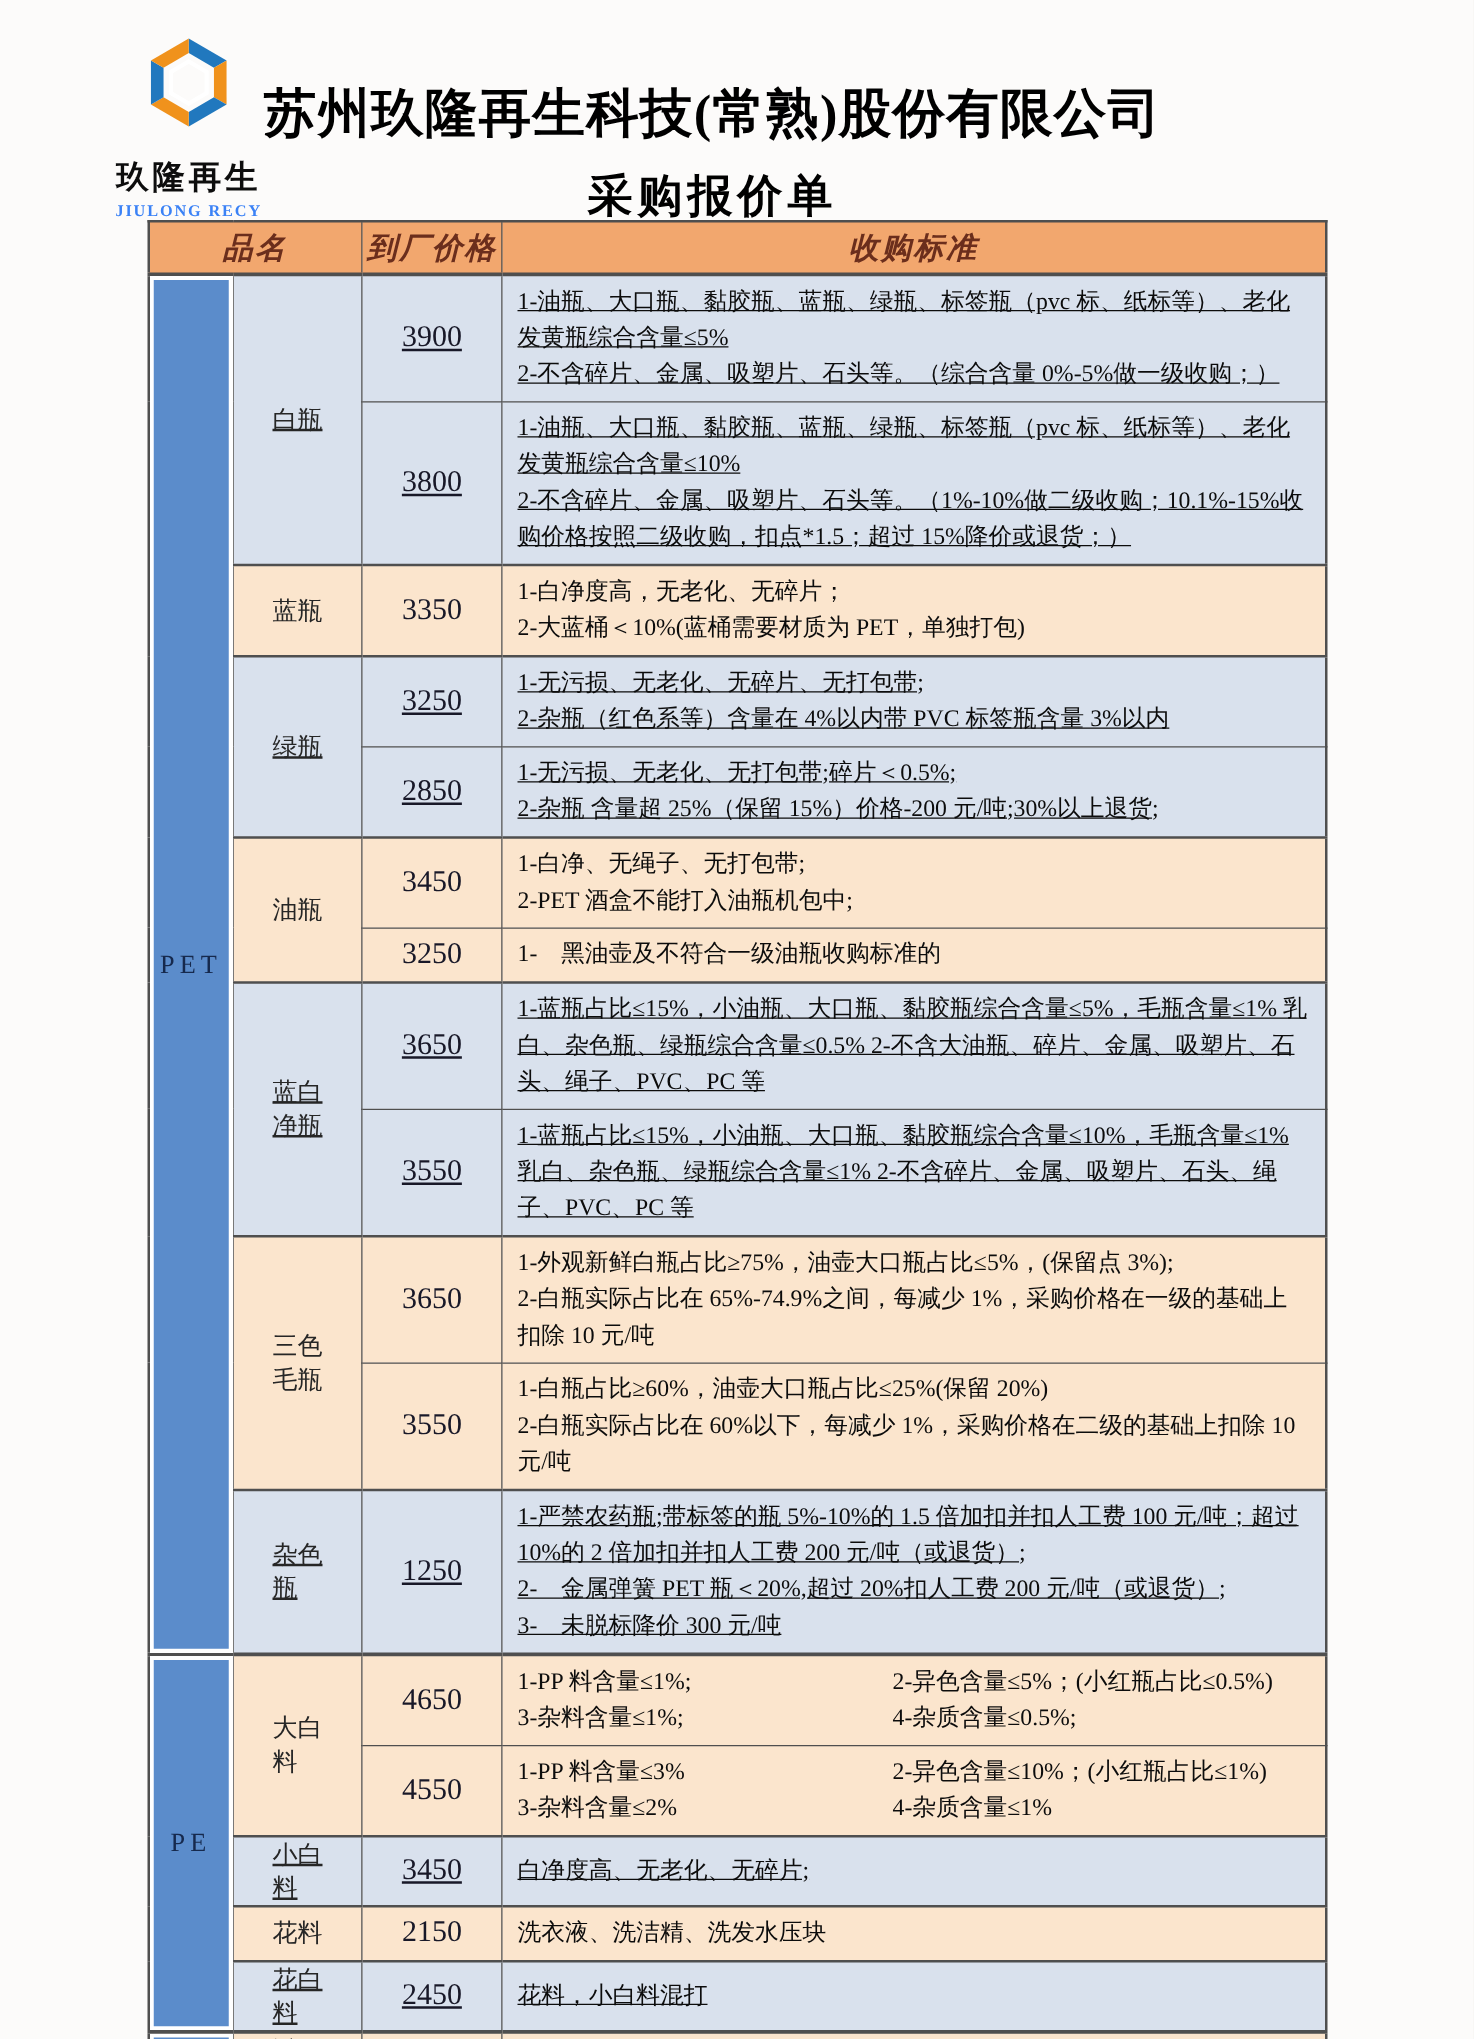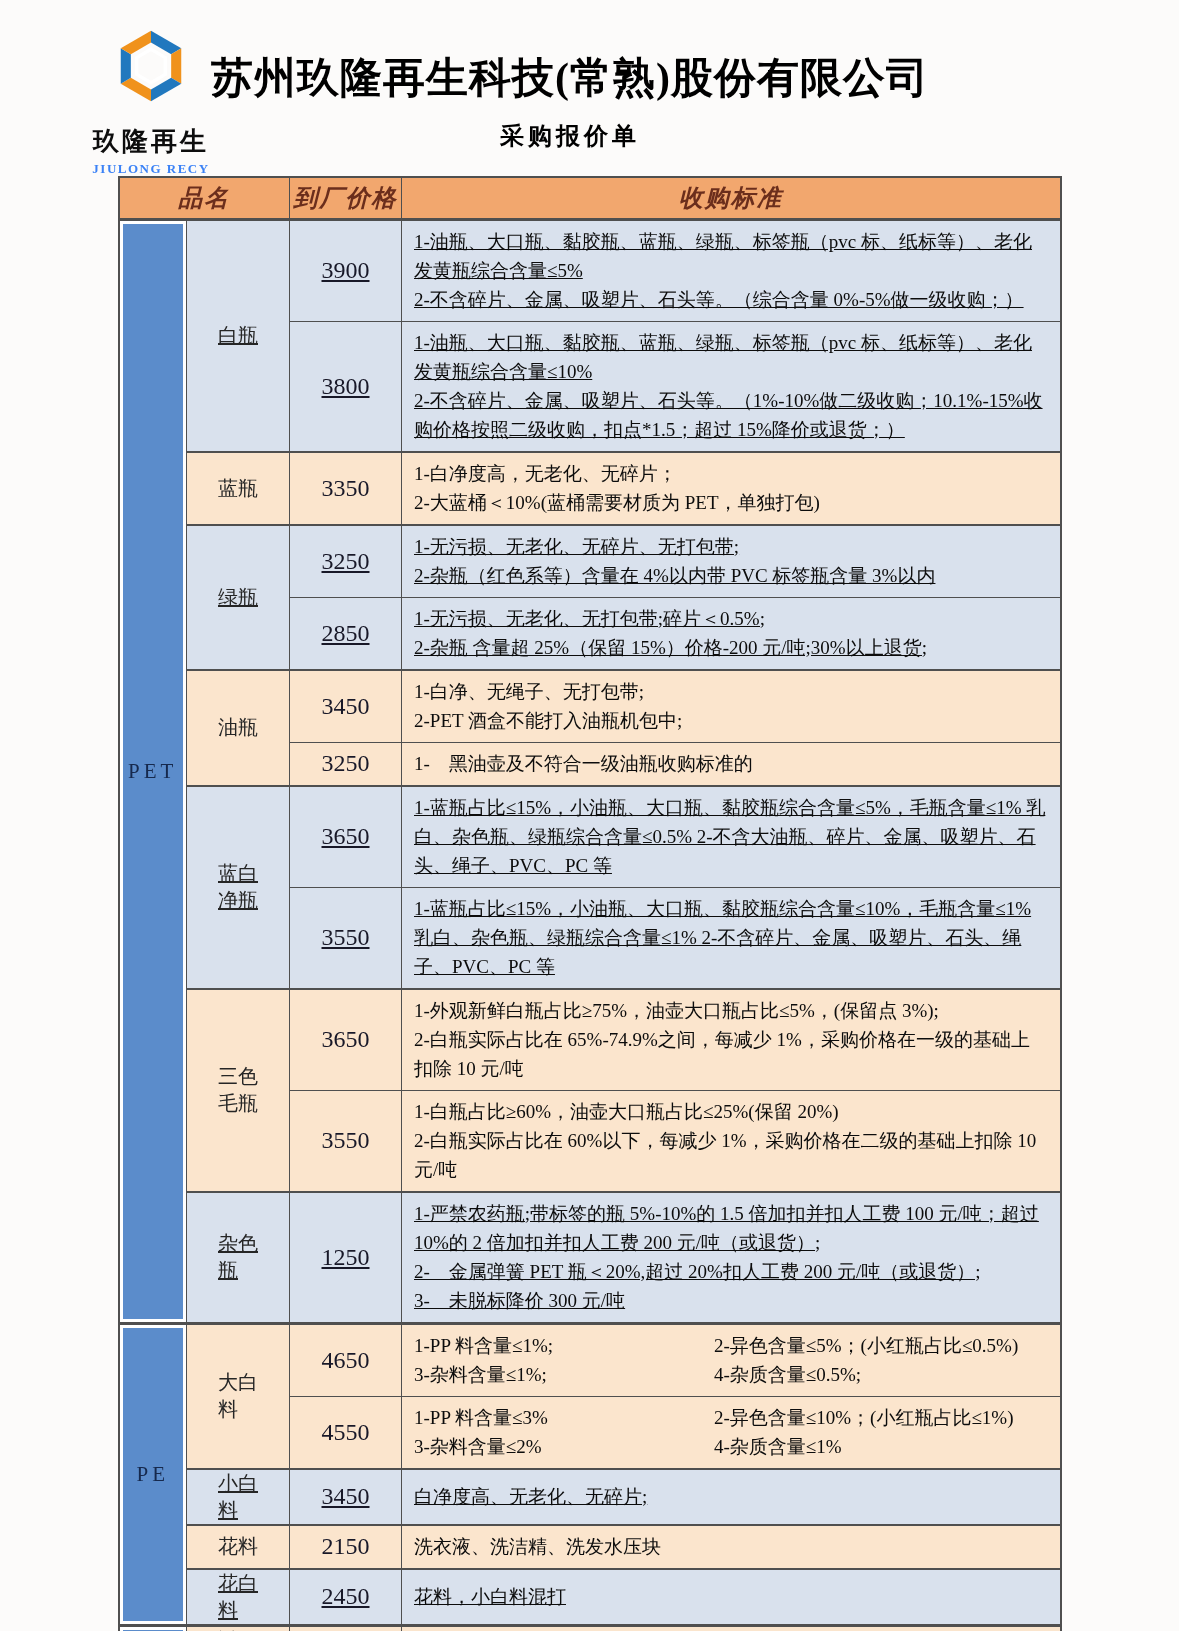--- a/index.html
+++ b/index.html
@@ -10,22 +10,22 @@
   body{margin:0;background:#efeeec;font-family:"Liberation Serif","DejaVu Serif",serif;color:var(--ink);}
   .page{width:1179px;min-height:1631px;margin:0 auto;background:#fcfbfa;padding-top:24px;}
 
   
   .doc-header{position:relative;height:142px;}
   .logo-block{position:absolute;left:72px;top:0;width:158px;text-align:center;}
   .logo-svg{width:84px;height:84px;display:block;margin:0 auto;}
   .logo-cn{font-size:26px;font-weight:bold;letter-spacing:3px;color:#0d0d0d;margin-top:16px;}
   .logo-en{font-size:13px;font-weight:bold;letter-spacing:1.5px;color:#3b82f6;margin-top:2px;}
   .title-wrap{position:absolute;left:160px;top:0;width:820px;text-align:center;}
-  .company-name{margin:26px 0 0;font-size:42px;font-weight:bold;letter-spacing:1px;color:#000;}
-  .doc-title{margin:14px 0 0;font-size:24px;font-weight:bold;letter-spacing:4px;color:#000;}
+  .company-name{margin:39px 0 0;font-size:42px;font-weight:bold;letter-spacing:1px;color:#000;}
+  .doc-title{margin:14px 0 0;font-size:36px;font-weight:bold;letter-spacing:4px;color:#000;}
 
   .contact-row{display:flex;justify-content:space-between;align-items:center;
     padding:0 100px 0 95px;height:34px;font-size:22px;color:#111;}
   .contact-row b{font-weight:normal;}
 
   
   table.price-table{width:944px;margin:10px auto 0;border-collapse:collapse;table-layout:fixed;
     border:2px solid var(--border);}
   .price-table th,.price-table td{border:1px solid var(--border);}
   thead th{background:var(--accent-orange);color:var(--maroon);font-style:italic;font-weight:bold;

